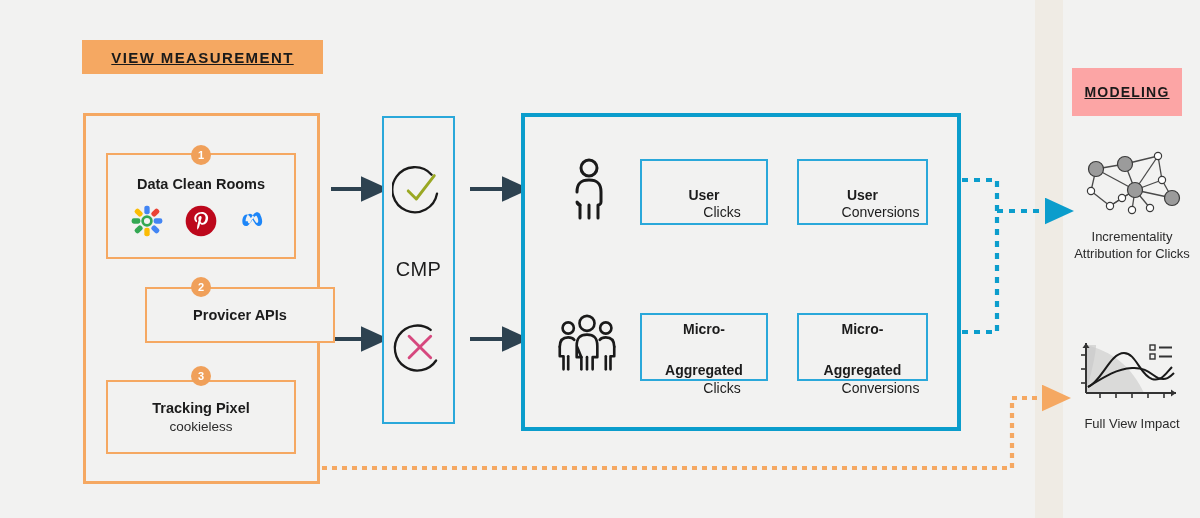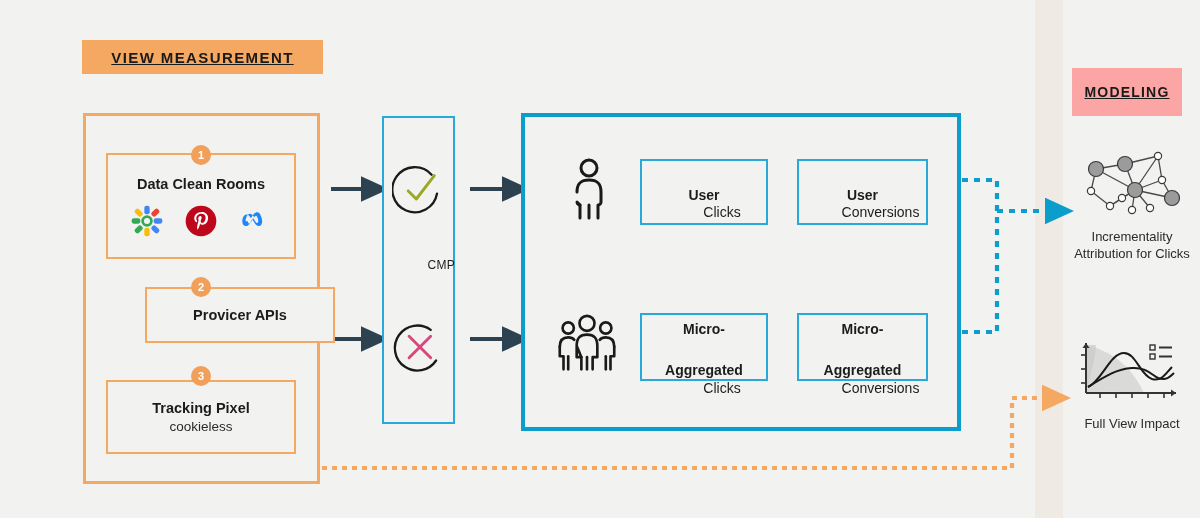--- a/index.html
+++ b/index.html
@@ -124,22 +124,22 @@
   .cmp-box {
     left: 382px; top: 116px;
     width: 73px; height: 308px;
     border: 2px solid #2aa8da;
     background: #f2f2f1;
     box-sizing: border-box;
   }
   .cmp-label {
     left: 382px; top: 258px;
     width: 73px;
-    text-align: right;
-    font-size: 12px;
+    text-align: center;
+    font-size: 20px;
     color: #1c1c1c;
     font-weight: normal;
     letter-spacing: 0.3px;
   }
   .cmp-icon { width: 54px; height: 54px; }
   .cmp-ok { left: 392px; top: 163px; }
   .cmp-no { left: 392px; top: 320px; }
 
   
   .onsite-outer {

